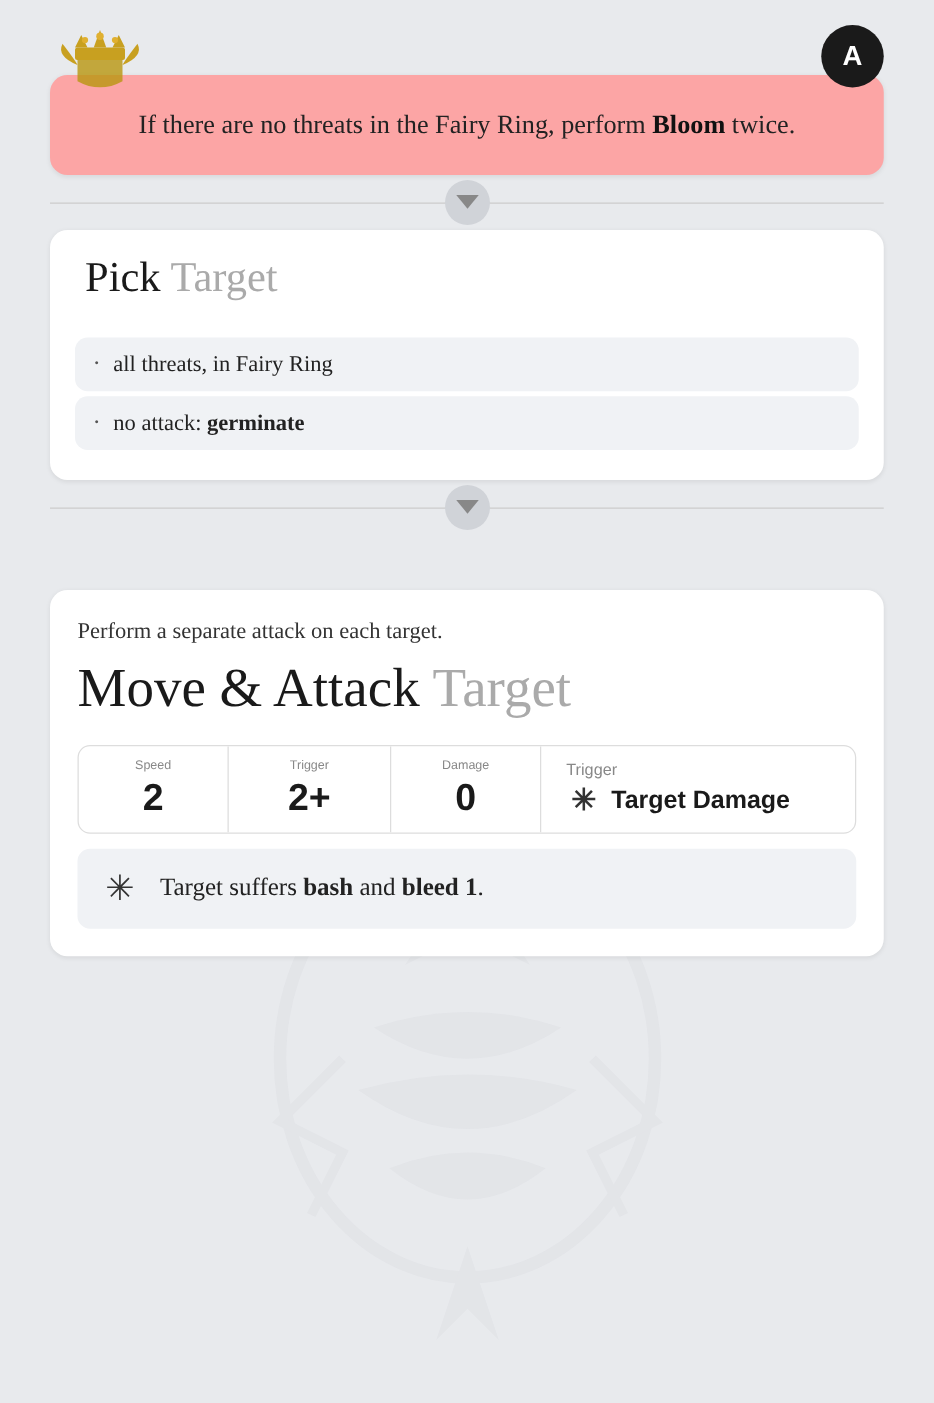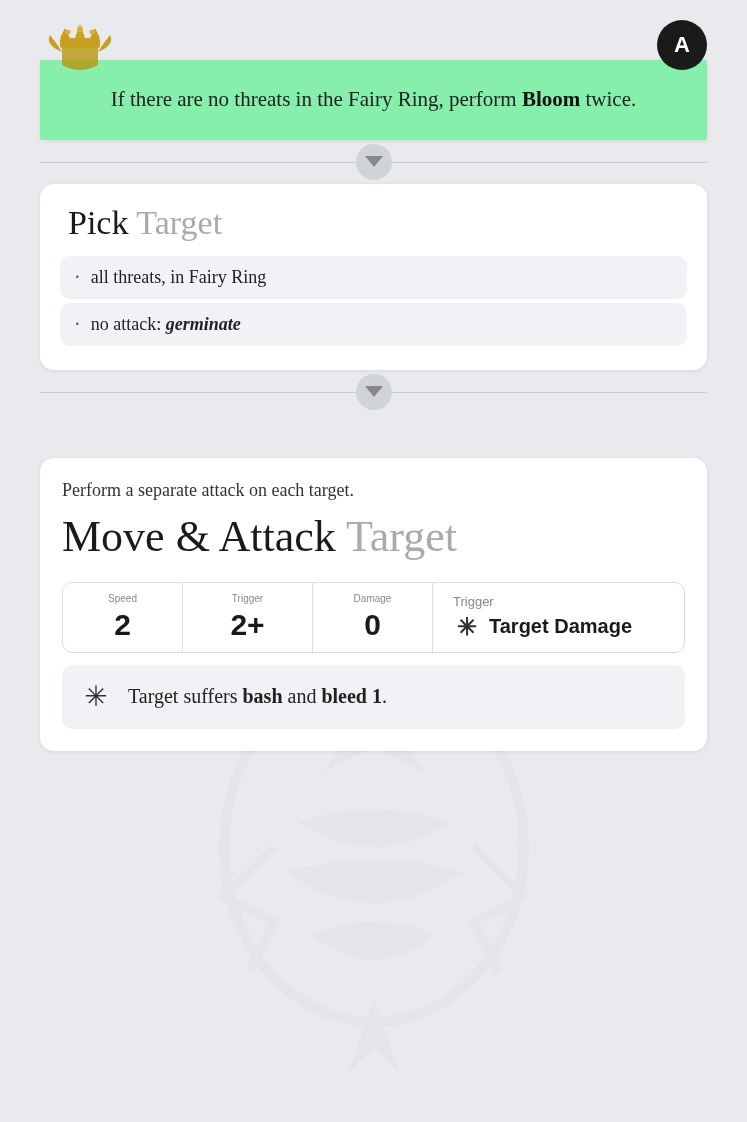--- a/index.html
+++ b/index.html
@@ -68,22 +68,22 @@
 
     .card-title {
       font-size: 52px;
       font-weight: normal;
       color: #1a1a1a;
       letter-spacing: 1px;
     }
 
     
     .panel {
-      background: #86efac;
-      border-radius: 2px;
+      background: #fca5a5;
+      border-radius: 14px;
       margin-bottom: 0;
       padding: 24px 28px;
       box-shadow: 0 1px 4px rgba(0,0,0,0.08);
     }
 
     .condition-text {
       text-align: center;
       font-size: 21px;
       color: #222;
       line-height: 1.5;
@@ -138,21 +138,21 @@
     .pick-target-panel {
       background: white;
       border-radius: 14px;
       padding: 20px 20px 20px 20px;
       box-shadow: 0 1px 4px rgba(0,0,0,0.08);
     }
 
     .pick-target-title {
       font-size: 34px;
       color: #1a1a1a;
-      margin-bottom: 14px;
+      margin-bottom: 28px;
       padding-left: 8px;
     }
 
     .pick-target-title .target-word {
       color: #aaa;
       font-weight: normal;
     }
 
     .bullet-list {
       list-style: none;
@@ -171,21 +171,20 @@
     }
 
     .bullet-item .bullet-dot {
       margin-right: 10px;
       font-size: 20px;
       color: #555;
     }
 
     .bullet-item .bold {
       font-weight: bold;
-      font-style: italic;
     }
 
     
     .attack-panel {
       background: white;
       border-radius: 14px;
       padding: 22px 22px 22px 22px;
       box-shadow: 0 1px 4px rgba(0,0,0,0.08);
       margin-top: 44px;
     }

